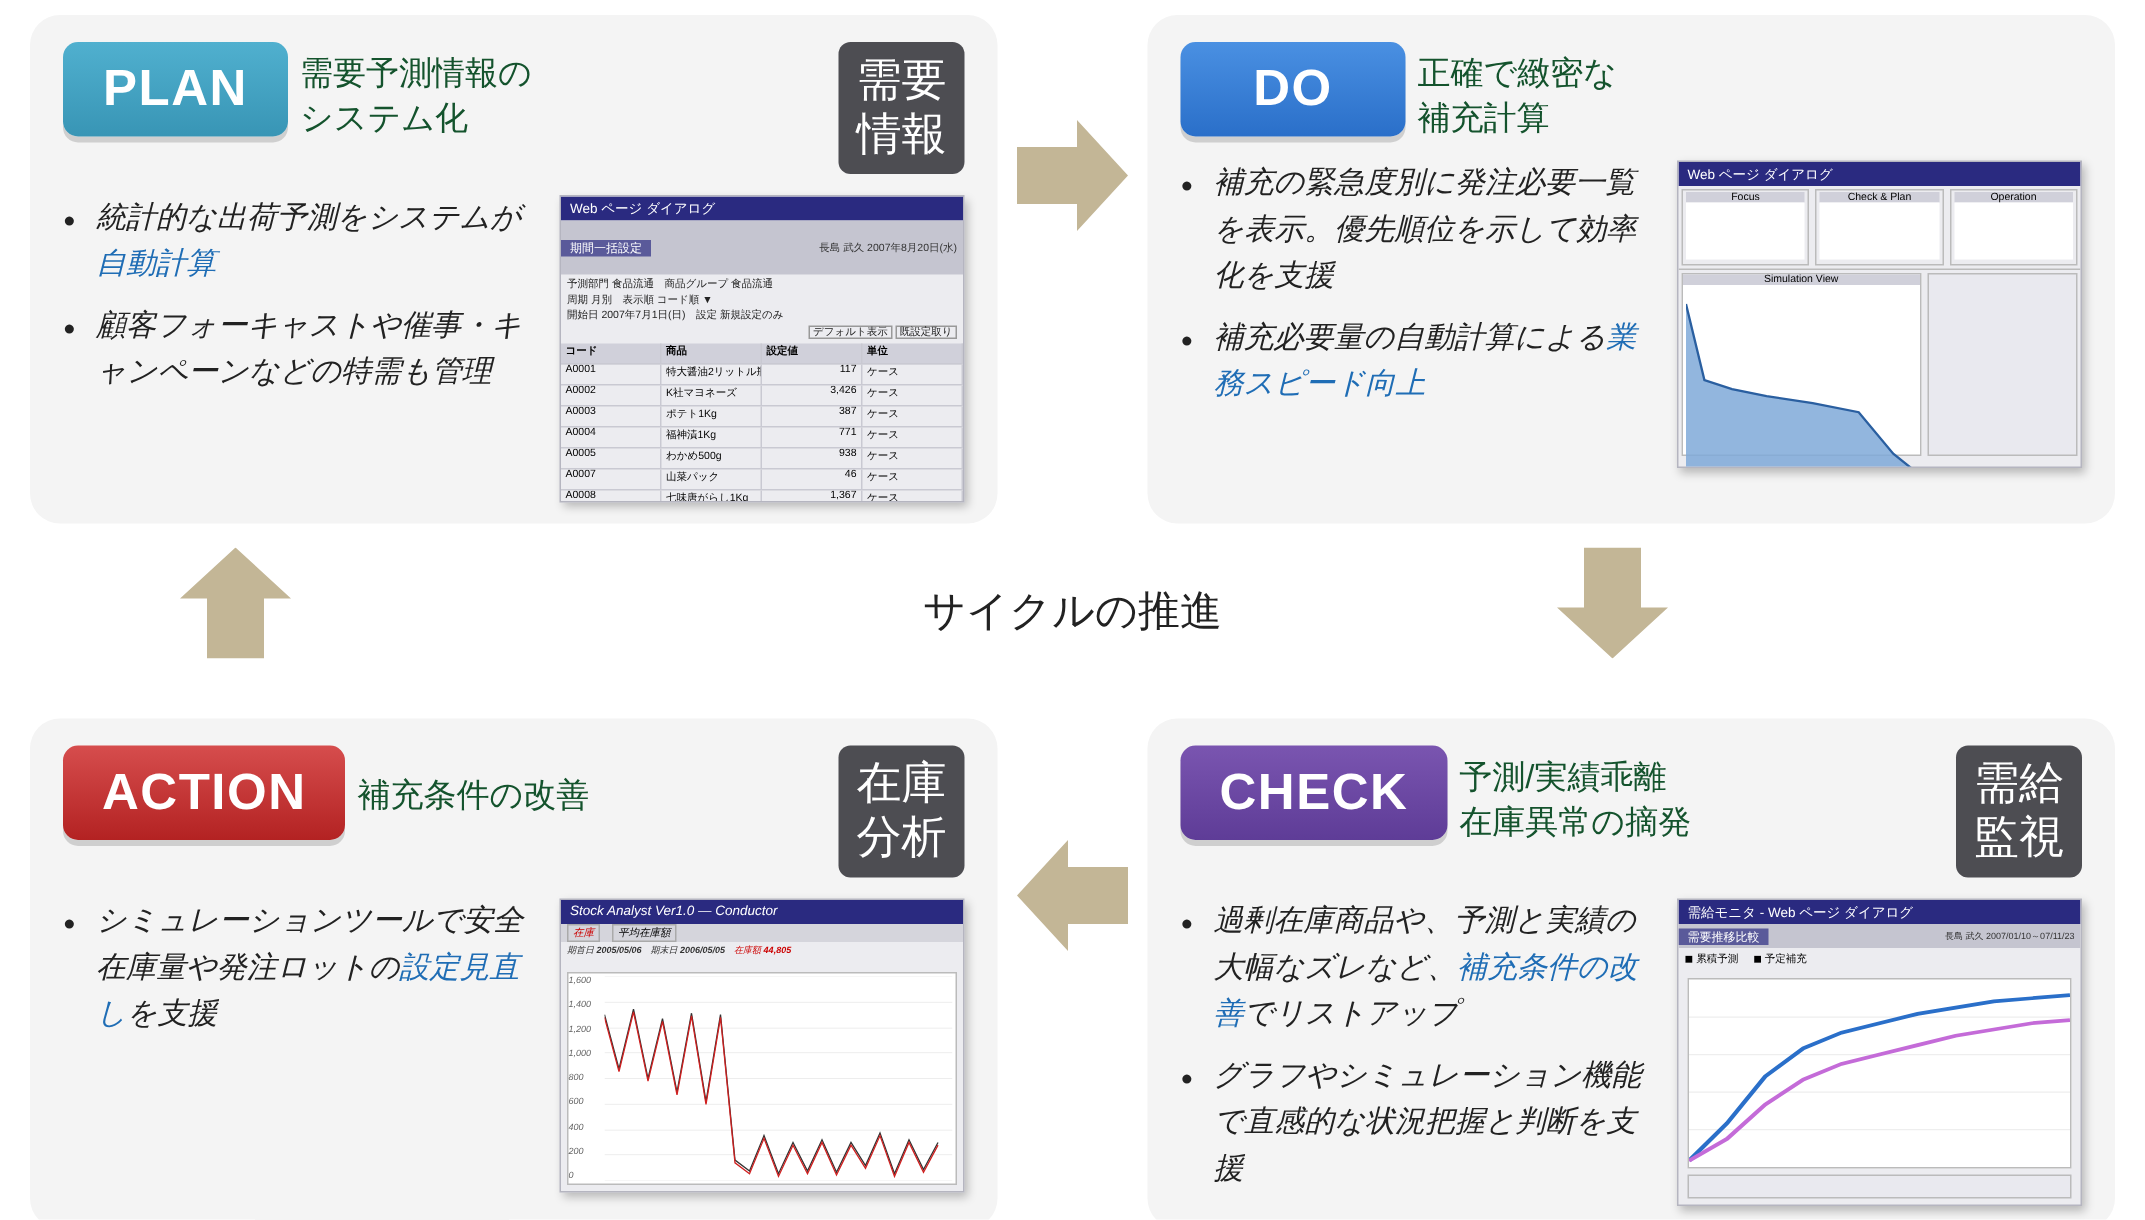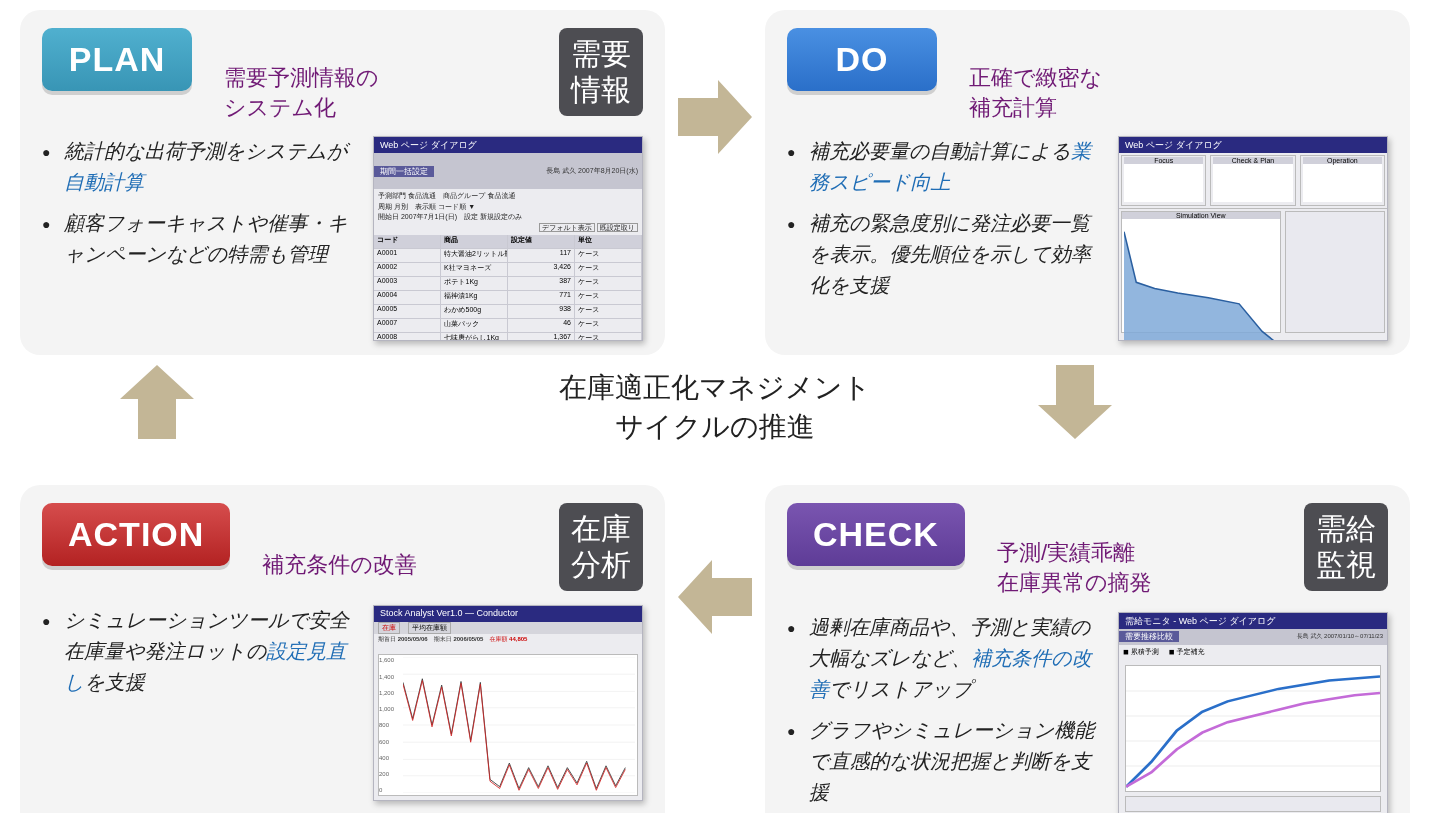--- a/index.html
+++ b/index.html
@@ -23,44 +23,43 @@
   }
   .panel {
     background: #f4f4f4;
     border-radius: 20px;
     padding: 18px 22px 14px 22px;
     position: relative;
   }
   .header-row {
     display: flex;
     align-items: flex-start;
-    gap: 32px;
+    gap: 8px;
     margin-bottom: 14px;
   }
   .pill {
     border-radius: 10px;
     color: #fff;
     font-weight: 700;
     font-size: 34px;
     padding: 12px 26px;
     text-align: center;
     letter-spacing: 1px;
     min-width: 150px;
   }
   .pill.plan   { background: linear-gradient(#50b0cf,#3895b5); box-shadow: 0 4px 0 rgba(0,0,0,.15); }
   .pill.do     { background: linear-gradient(#4a90e2,#2a6fc9); box-shadow: 0 4px 0 rgba(0,0,0,.15); }
   .pill.check  { background: linear-gradient(#7a55b0,#5e3c97); box-shadow: 0 4px 0 rgba(0,0,0,.15); }
   .pill.action { background: linear-gradient(#d64d4d,#b32222); box-shadow: 0 4px 0 rgba(0,0,0,.15); }
   .subtitle {
-    color: #701a75;
+    color: #14532d;
     font-size: 22px;
     line-height: 1.35;
     flex: 1;
     padding-top: 6px;
-    margin-top: 29px;
   }
   .tag {
     background: #4d4d52;
     color: #fff;
     border-radius: 8px;
     font-size: 30px;
     line-height: 1.2;
     padding: 8px 12px;
     text-align: center;
     white-space: pre-line;
@@ -214,22 +213,22 @@
 
   <div class="panel">
     <div class="header-row">
       <div class="pill do">DO</div>
       <div class="subtitle" style="white-space:pre-line">正確で緻密な
 補充計算</div>
     </div>
     <div class="body-row">
       <div class="bullets">
         <ul>
+          <li><span>補充の緊急度別に発注必要一覧を表示。優先順位を示して効率化を支援</span></li>
           <li><span>補充必要量の自動計算による</span><span class="hi">業務スピード向上</span></li>
-          <li><span>補充の緊急度別に発注必要一覧を表示。優先順位を示して効率化を支援</span></li>
         </ul>
       </div>
       <div class="thumb">
         <div class="bar"><span>Web ページ ダイアログ</span></div>
         <div style="display:flex;height:56px;border-bottom:1px solid #bbb;">
           <div style="flex:1;border:1px solid #bbb;margin:2px;padding:1px 2px;font-size:7px;">
             <div style="background:#d0d0da;text-align:center">Focus</div>
             <div style="height:38px;background:#fff"></div>
           </div>
           <div style="flex:1;border:1px solid #bbb;margin:2px;padding:1px 2px;font-size:7px;">
@@ -261,21 +260,21 @@
       <div class="subtitle" style="white-space:pre-line;padding-top:18px">補充条件の改善</div>
       <div class="tag">在庫
 分析</div>
     </div>
     <div class="body-row">
       <div class="bullets">
         <ul>
           <li><span>シミュレーションツールで安全在庫量や発注ロットの</span><span class="hi">設定見直し</span><span>を支援</span></li>
         </ul>
       </div>
-      <div class="thumb" style="height:196px;">
+      <div class="thumb" style="height:196px;font-style:italic;">
         <div class="bar"><span>Stock Analyst Ver1.0 — Conductor</span></div>
         <div style="height:12px;background:#d5d5dc;font-size:7px;padding:0 4px;display:flex;gap:8px;">
           <span style="color:#c00;border:1px solid #aaa;padding:0 3px">在庫</span>
           <span style="border:1px solid #aaa;padding:0 3px">平均在庫額</span>
         </div>
         <div style="height:20px;font-size:6px;padding:1px 4px;color:#333;display:flex;gap:6px;flex-wrap:wrap;">
           <span>期首日 <b>2005/05/06</b></span>
           <span>期末日 <b>2006/05/05</b></span>
           <span style="color:#c00">在庫額 <b>44,805</b></span>
         </div>
@@ -350,21 +349,20 @@
           </svg>
         </div>
         <div style="position:absolute;left:6px;right:6px;bottom:4px;height:16px;border:1px solid #bbb;background:#e9e9ef"></div>
       </div>
     </div>
   </div>
 
 </div>
 
 <div class="center-title">
-  <div>在庫適正化マネジメント</div>
   <div>サイクルの推進</div>
 </div>
 
 <div class="arrow" style="left:678px;top:80px;">
   <svg width="74" height="74">
       <polygon points="0,18 40,18 40,0 74,37 40,74 40,56 0,56" fill="#c3b696"></polygon>
     </svg>
 </div>
 <div class="arrow" style="left:1038px;top:365px;">
   <svg width="74" height="74">

